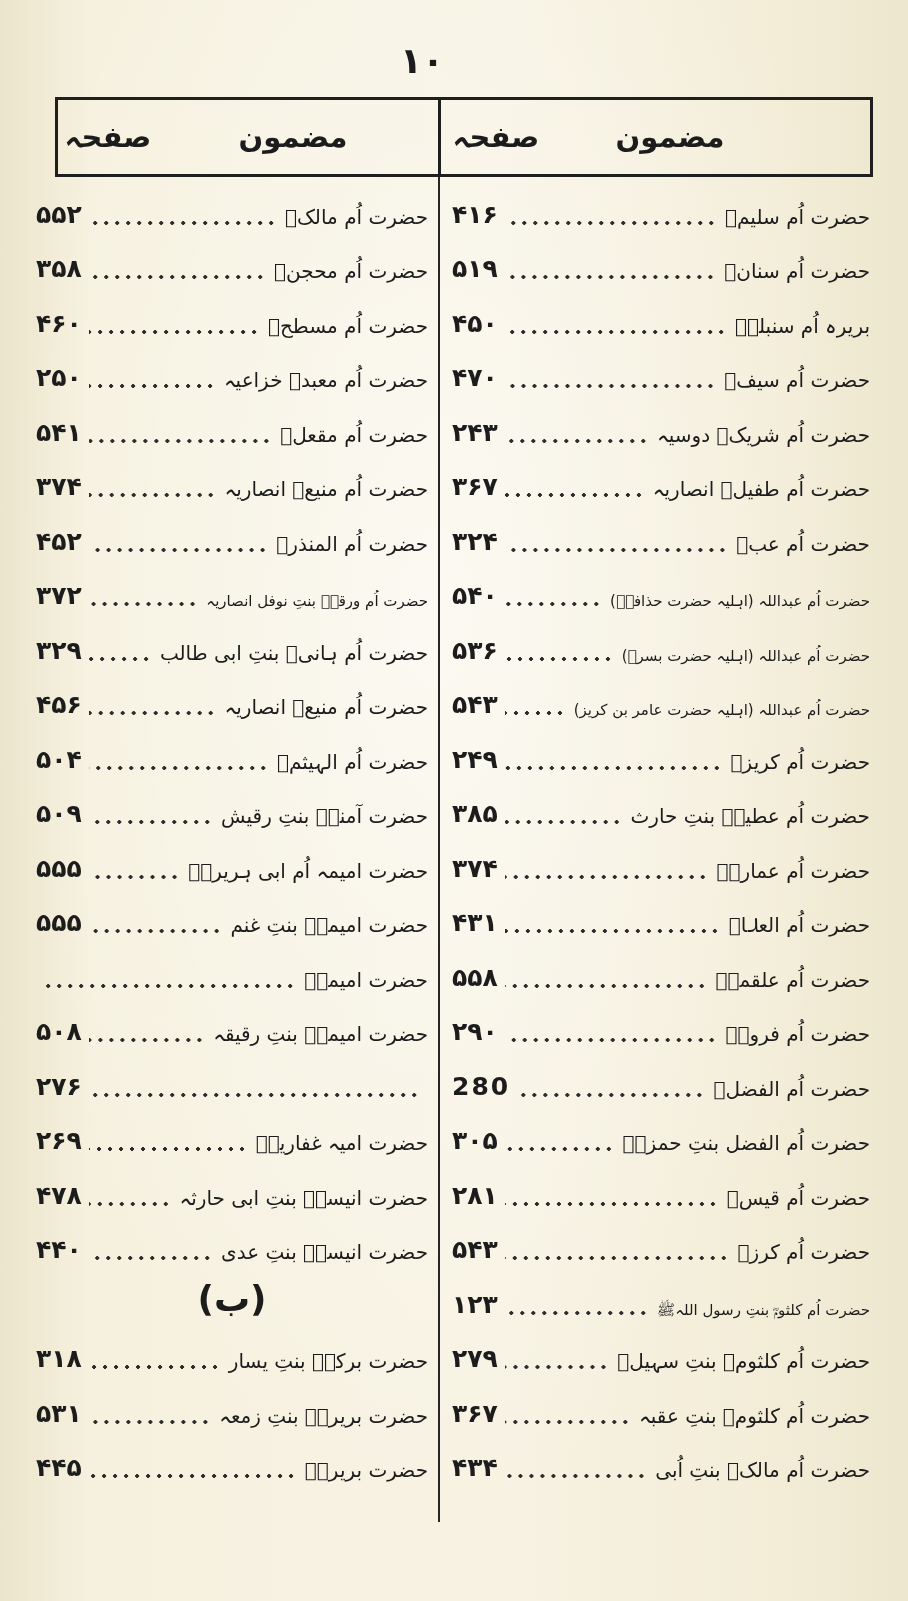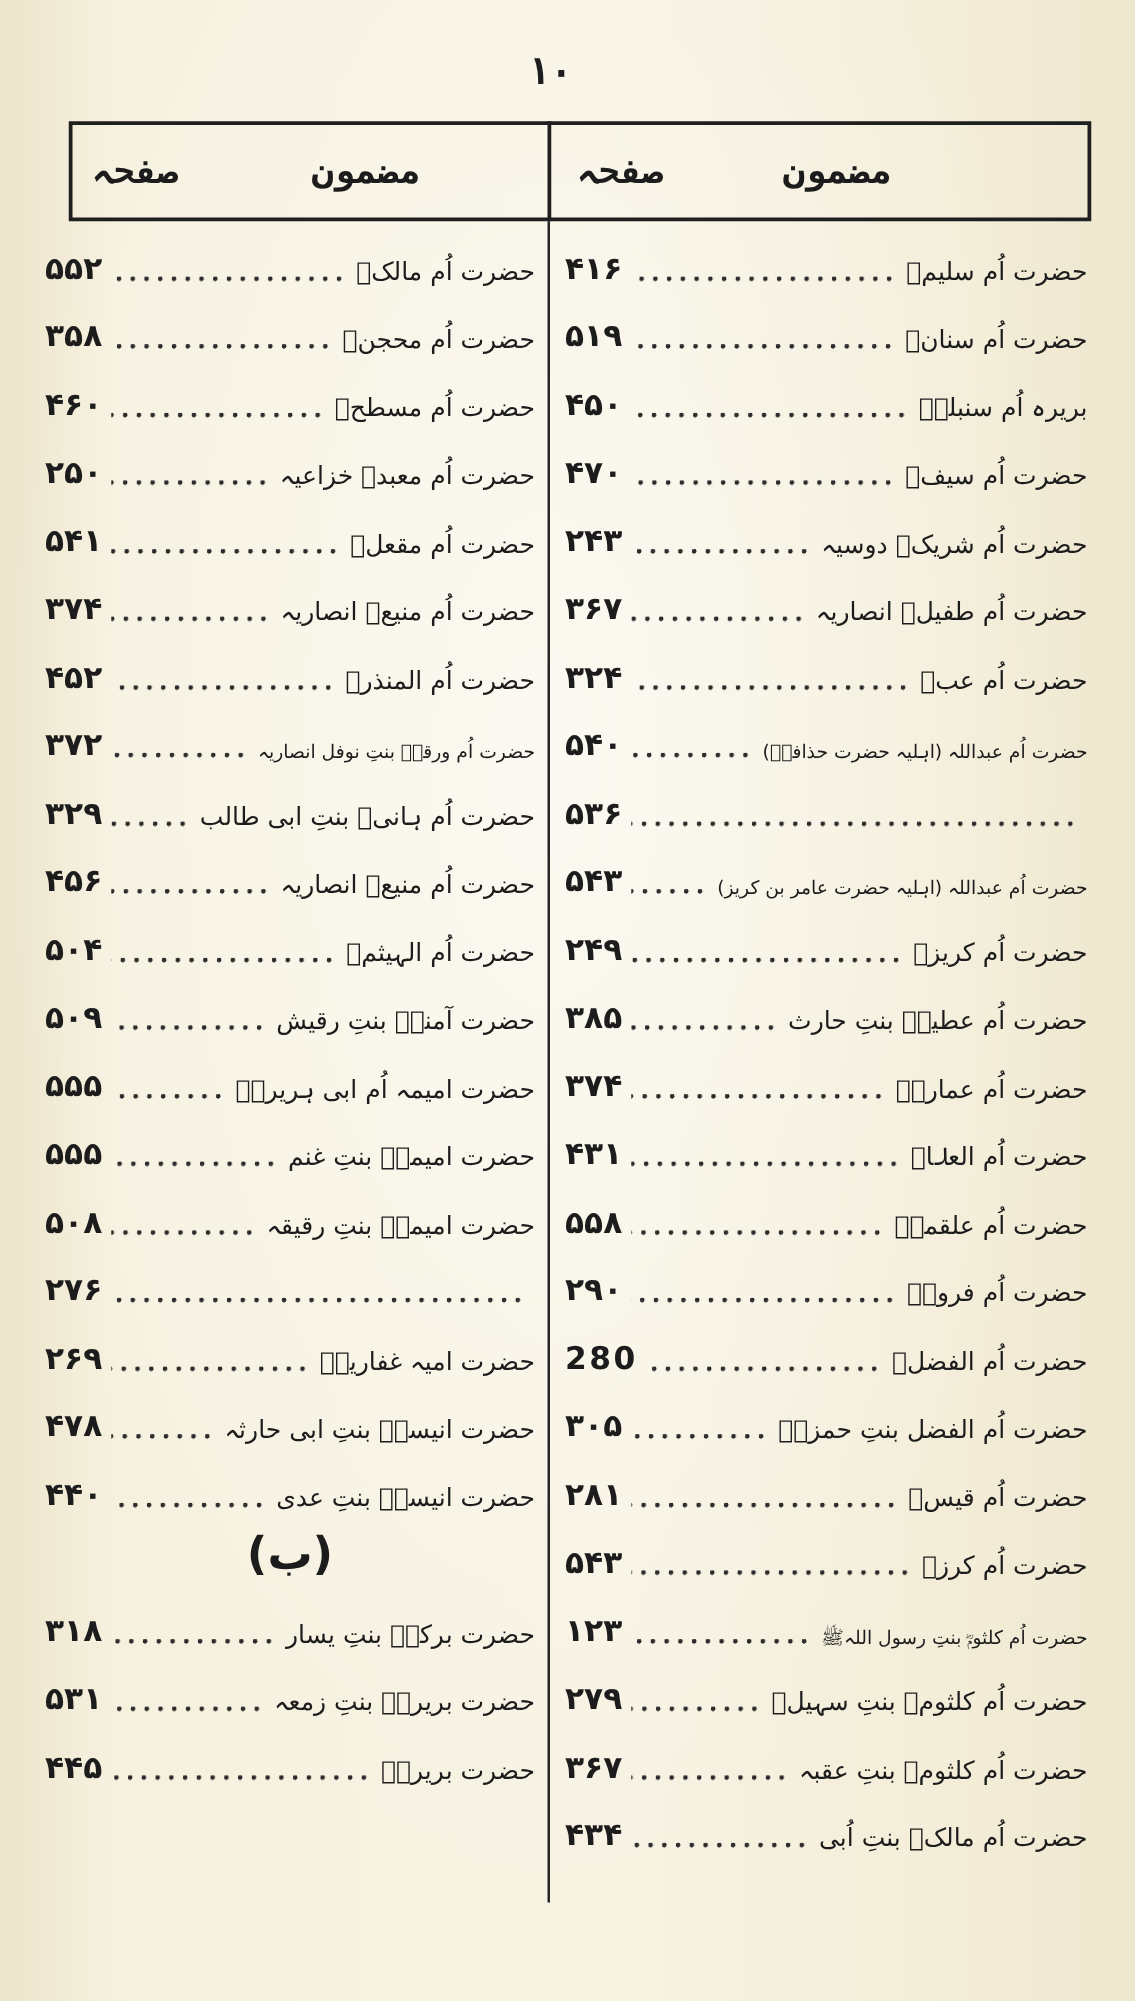--- a/index.html
+++ b/index.html
@@ -12,35 +12,35 @@
   .page{
     position:relative;width:908px;height:1601px;
     background:
       radial-gradient(ellipse at 48% 38%, rgba(255,255,255,0.55), rgba(255,255,255,0) 65%),
       linear-gradient(90deg,#ece5cc 0%,#f6f1df 10%,#f7f2e2 55%,#f3edd8 85%,#eee7cf 100%);
     color:#1c1c1c;
     direction:rtl;
   }
   .page-number{
     position:absolute;left:400px;top:40px;width:80px;
-    text-align:center;font-size:30px;font-weight:bold;letter-spacing:2px;font-family:Liberation Mono, monospace;
+    text-align:left;font-size:36px;font-weight:bold;letter-spacing:2px;
   }
   .header-box{
     position:absolute;left:55px;top:97px;width:818px;height:80px;
     border:3px solid #1f1f1f;box-sizing:border-box;
   }
   .header-divider{
     position:absolute;left:438px;top:97px;width:3px;height:80px;background:#1f1f1f;
   }
   .col-divider{
     position:absolute;left:438px;top:177px;width:2px;height:1345px;background:#262626;
   }
   .hlabel{
     position:absolute;top:50%;transform:translate(-50%,-50%);
-    font-size:29px;font-weight:bold;white-space:nowrap;direction:rtl;font-family:Liberation Mono, monospace;
+    font-size:29px;font-weight:bold;white-space:nowrap;direction:rtl;
   }
   
   .hl-safha-left   {left:50px;}
   .hl-mazmoon-left {left:235px;}
   .hl-safha-right  {left:438px;}
   .hl-mazmoon-right{left:612px;}
   .col{
     position:absolute;top:183px;display:flex;flex-direction:column;direction:rtl;
   }
   .col-right{left:450px;width:424px;}
@@ -120,20 +120,21 @@
     <span class="name">حضرت اُم عبؓ</span>
     <span class="leader"></span>
     <span class="pageno">۳۲۴</span>
   </div>
       <div class="row long">
     <span class="name">حضرت اُم عبداللہ (اہلیہ حضرت حذافہؓ)</span>
     <span class="leader"></span>
     <span class="pageno">۵۴۰</span>
   </div>
       <div class="row long">
+    <span class="name">حضرت اُم عبداللہ (اہلیہ حضرت بسرؓ)</span>
     <span class="leader"></span>
     <span class="pageno">۵۳۶</span>
   </div>
       <div class="row long">
     <span class="name">حضرت اُم عبداللہ (اہلیہ حضرت عامر بن کریز)</span>
     <span class="leader"></span>
     <span class="pageno">۵۴۳</span>
   </div>
       <div class="row">
     <span class="name">حضرت اُم کریزؓ</span>
@@ -271,20 +272,25 @@
     <span class="name">حضرت امیمہ اُم ابی ہریرہؓ</span>
     <span class="leader"></span>
     <span class="pageno">۵۵۵</span>
   </div>
       <div class="row">
     <span class="name">حضرت امیمہؓ بنتِ غنم</span>
     <span class="leader"></span>
     <span class="pageno">۵۵۵</span>
   </div>
       <div class="row">
+    <span class="name">حضرت امیمہؓ</span>
+    <span class="leader"></span>
+
+  </div>
+      <div class="row">
     <span class="name">حضرت امیمہؓ بنتِ رقیقہ</span>
     <span class="leader"></span>
     <span class="pageno">۵۰۸</span>
   </div>
       <div class="row">
     <span class="leader"></span>
     <span class="pageno">۲۷۶</span>
   </div>
       <div class="row">
     <span class="name">حضرت امیہ غفاریہؓ</span>

